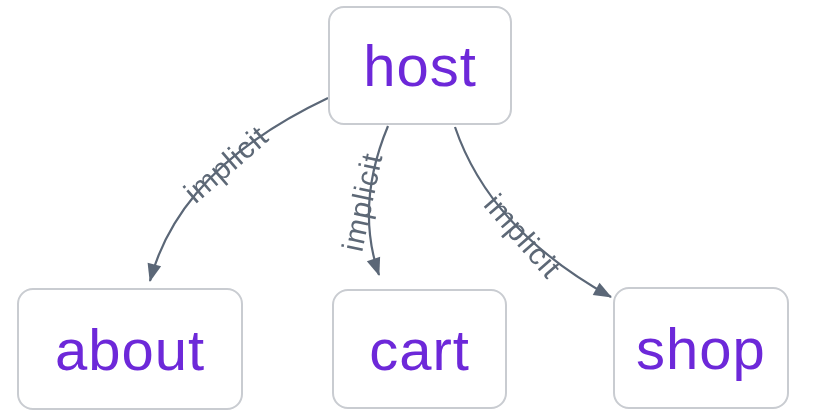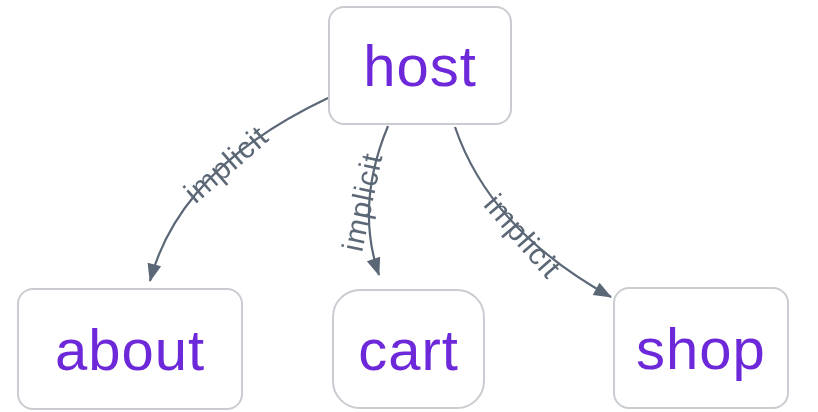--- a/index.html
+++ b/index.html
@@ -39,21 +39,21 @@
     display: flex;
     align-items: center;
     justify-content: center;
     color: #6d28d9;
     font-size: 58px;
     letter-spacing: 1px;
     box-sizing: border-box;
   }
   .node-host  { left: 328px; top: 6px;   width: 184px; height: 119px; }
   .node-about { left: 4px;   top: 288px; width: 226px; height: 122px; margin-left: 13px; }
-  .node-cart  { left: 332px; top: 289px; width: 153px; height: 120px; border-radius: 28px; }
+  .node-cart  { left: 332px; top: 289px; width: 175px; height: 120px; }
   .node-shop  { left: 613px; top: 287px; width: 176px; height: 122px; }
 </style>
 </head>
 <body>
 
 <div class="canvas">
 
   <svg class="edges-svg" width="818" height="412" viewBox="0 0 818 412">
     <defs>
       <marker id="arrowhead" markerUnits="userSpaceOnUse" markerWidth="22" markerHeight="18" refX="18" refY="8" orient="auto">

